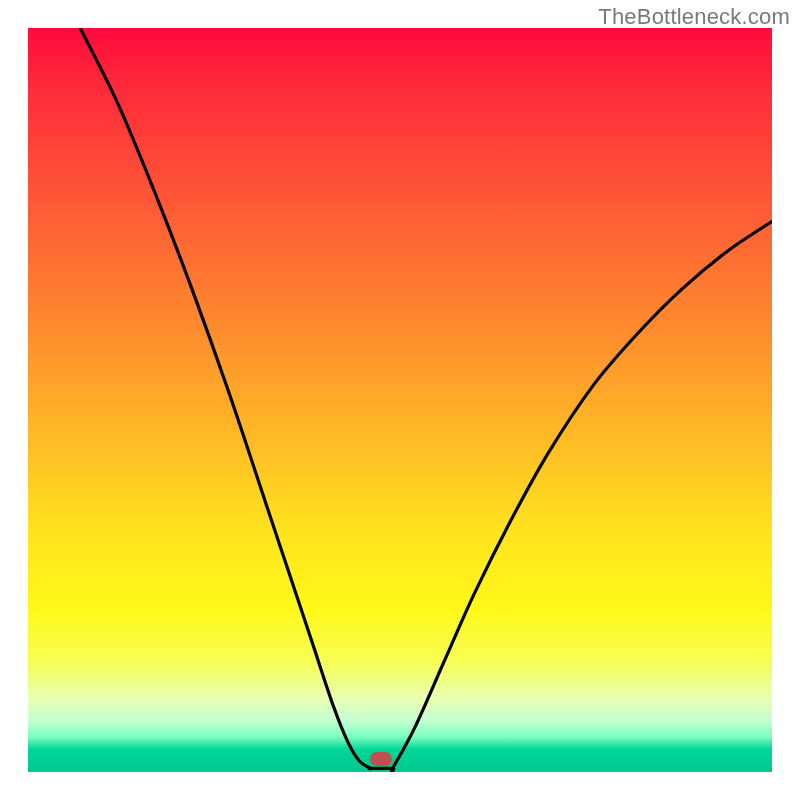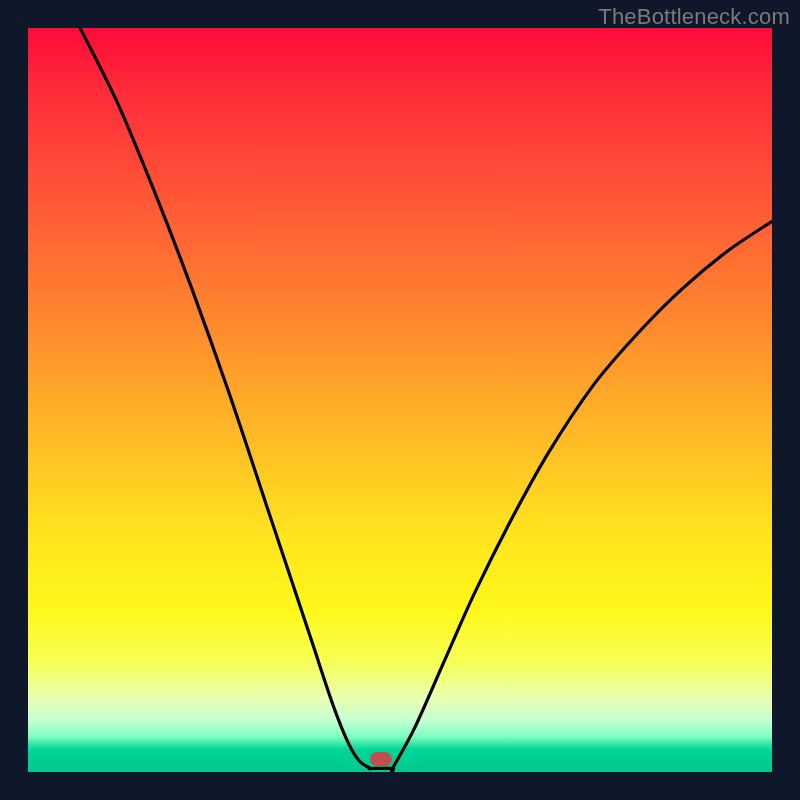--- a/index.html
+++ b/index.html
@@ -8,21 +8,21 @@
     width: 800px;
     height: 800px;
     background: #000;
     overflow: hidden;
     font-family: Arial, Helvetica, sans-serif;
   }
   .frame {
     position: absolute;
     left: 0; top: 0;
     width: 800px; height: 800px;
-    background: #0f172a;
+    background: #ffffff;
   }
   .plot-area {
     position: absolute;
     left: 28px;
     top: 28px;
     width: 744px;
     height: 744px;
     overflow: hidden;
   }
   .gradient {

